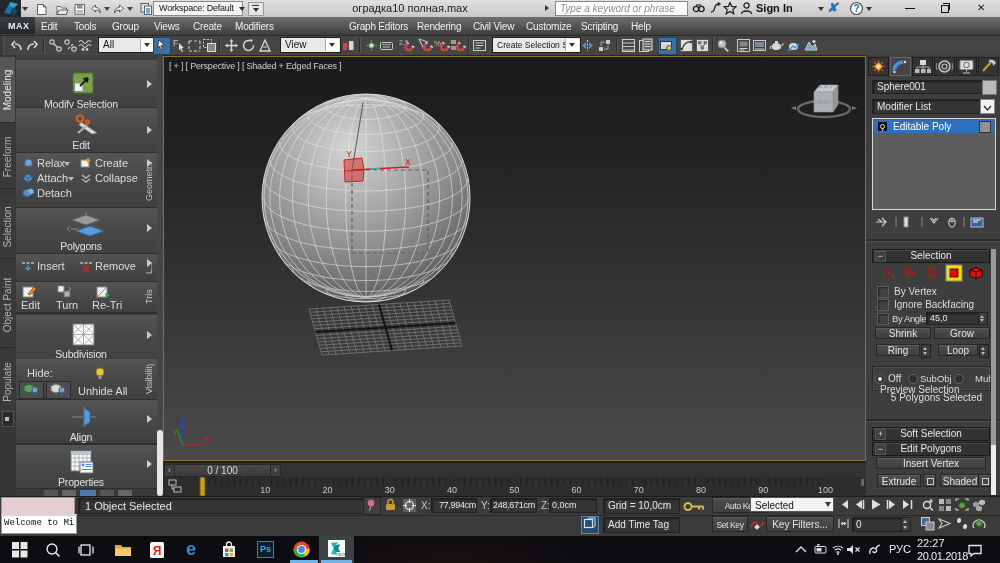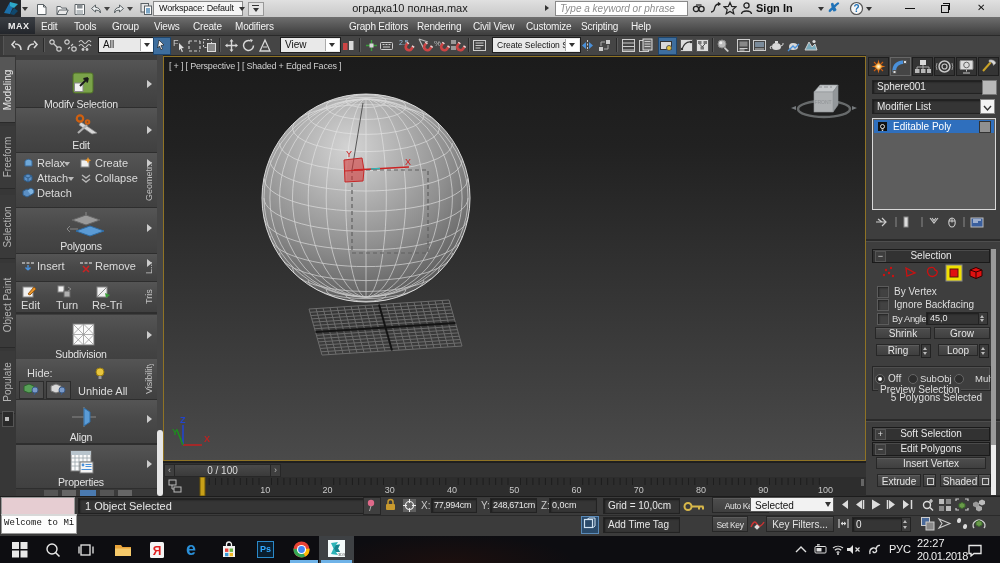--- a/index.html
+++ b/index.html
@@ -729,21 +729,21 @@
     <div class="abs" style="left:384px;top:2px;"><svg width="13" height="14">
           <rect x="2" y="6" width="9" height="6" rx="1" fill="#c99a2e"></rect>
           <path d="M4 6 v-2 a2.5 2.5 0 0 1 5 0 v2" fill="none" stroke="#c99a2e" stroke-width="1.5"></path>
         </svg></div>
     <div class="abs" style="left:402px;top:2px;"><svg width="15" height="15">
           <rect x="1" y="1" width="13" height="13" fill="#606060"></rect>
           <circle cx="7.5" cy="7.5" r="4" fill="none" stroke="#eee" stroke-width="1.2"></circle>
           <path d="M7.5 1 v4 M7.5 10 v4 M1 7.5 h4 M10 7.5 h4" stroke="#eee"></path>
         </svg></div>
     <div class="clab" style="left:421px;top:4px;color:#c8c8c8;">X:</div>
-    <div class="nfield" style="left:431px;top:2px;width:42px;height:13px;line-height:13px;padding-left:2px;font-size:9px;letter-spacing:-.3px;">77,994cm</div>
+    <div class="nfield" style="left:431px;top:2px;width:42px;height:13px;line-height:13px;padding-left:2px;font-size:9px;letter-spacing:-.3px;text-align:right;">77,994cm</div>
     <div class="clab" style="left:481px;top:4px;color:#c8c8c8;">Y:</div>
     <div class="nfield" style="left:490px;top:2px;width:43px;height:13px;line-height:13px;padding-left:2px;font-size:9px;letter-spacing:-.3px;">248,671cm</div>
     <div class="clab" style="left:541px;top:4px;color:#c8c8c8;">Z:</div>
     <div class="nfield" style="left:549px;top:2px;width:44px;height:13px;line-height:13px;padding-left:2px;font-size:9px;">0,0cm</div>
     <div class="nfield" style="left:603px;top:2px;width:71px;height:14px;line-height:14px;padding-left:4px;">Grid = 10,0cm</div>
     <div class="abs" style="left:682px;top:3px;"><svg width="26" height="13">
           <circle cx="6" cy="6.5" r="3.5" fill="none" stroke="#d8b84a" stroke-width="2"></circle>
           <path d="M9.5 6.5 h12 M17 6.5 v3 M21 6.5 v3" stroke="#d8b84a" stroke-width="2"></path>
         </svg></div>
     <div class="cbtn" style="left:712px;top:1px;width:57px;height:16px;line-height:16px;font-size:8.5px;letter-spacing:-.4px;">Auto Key</div>

